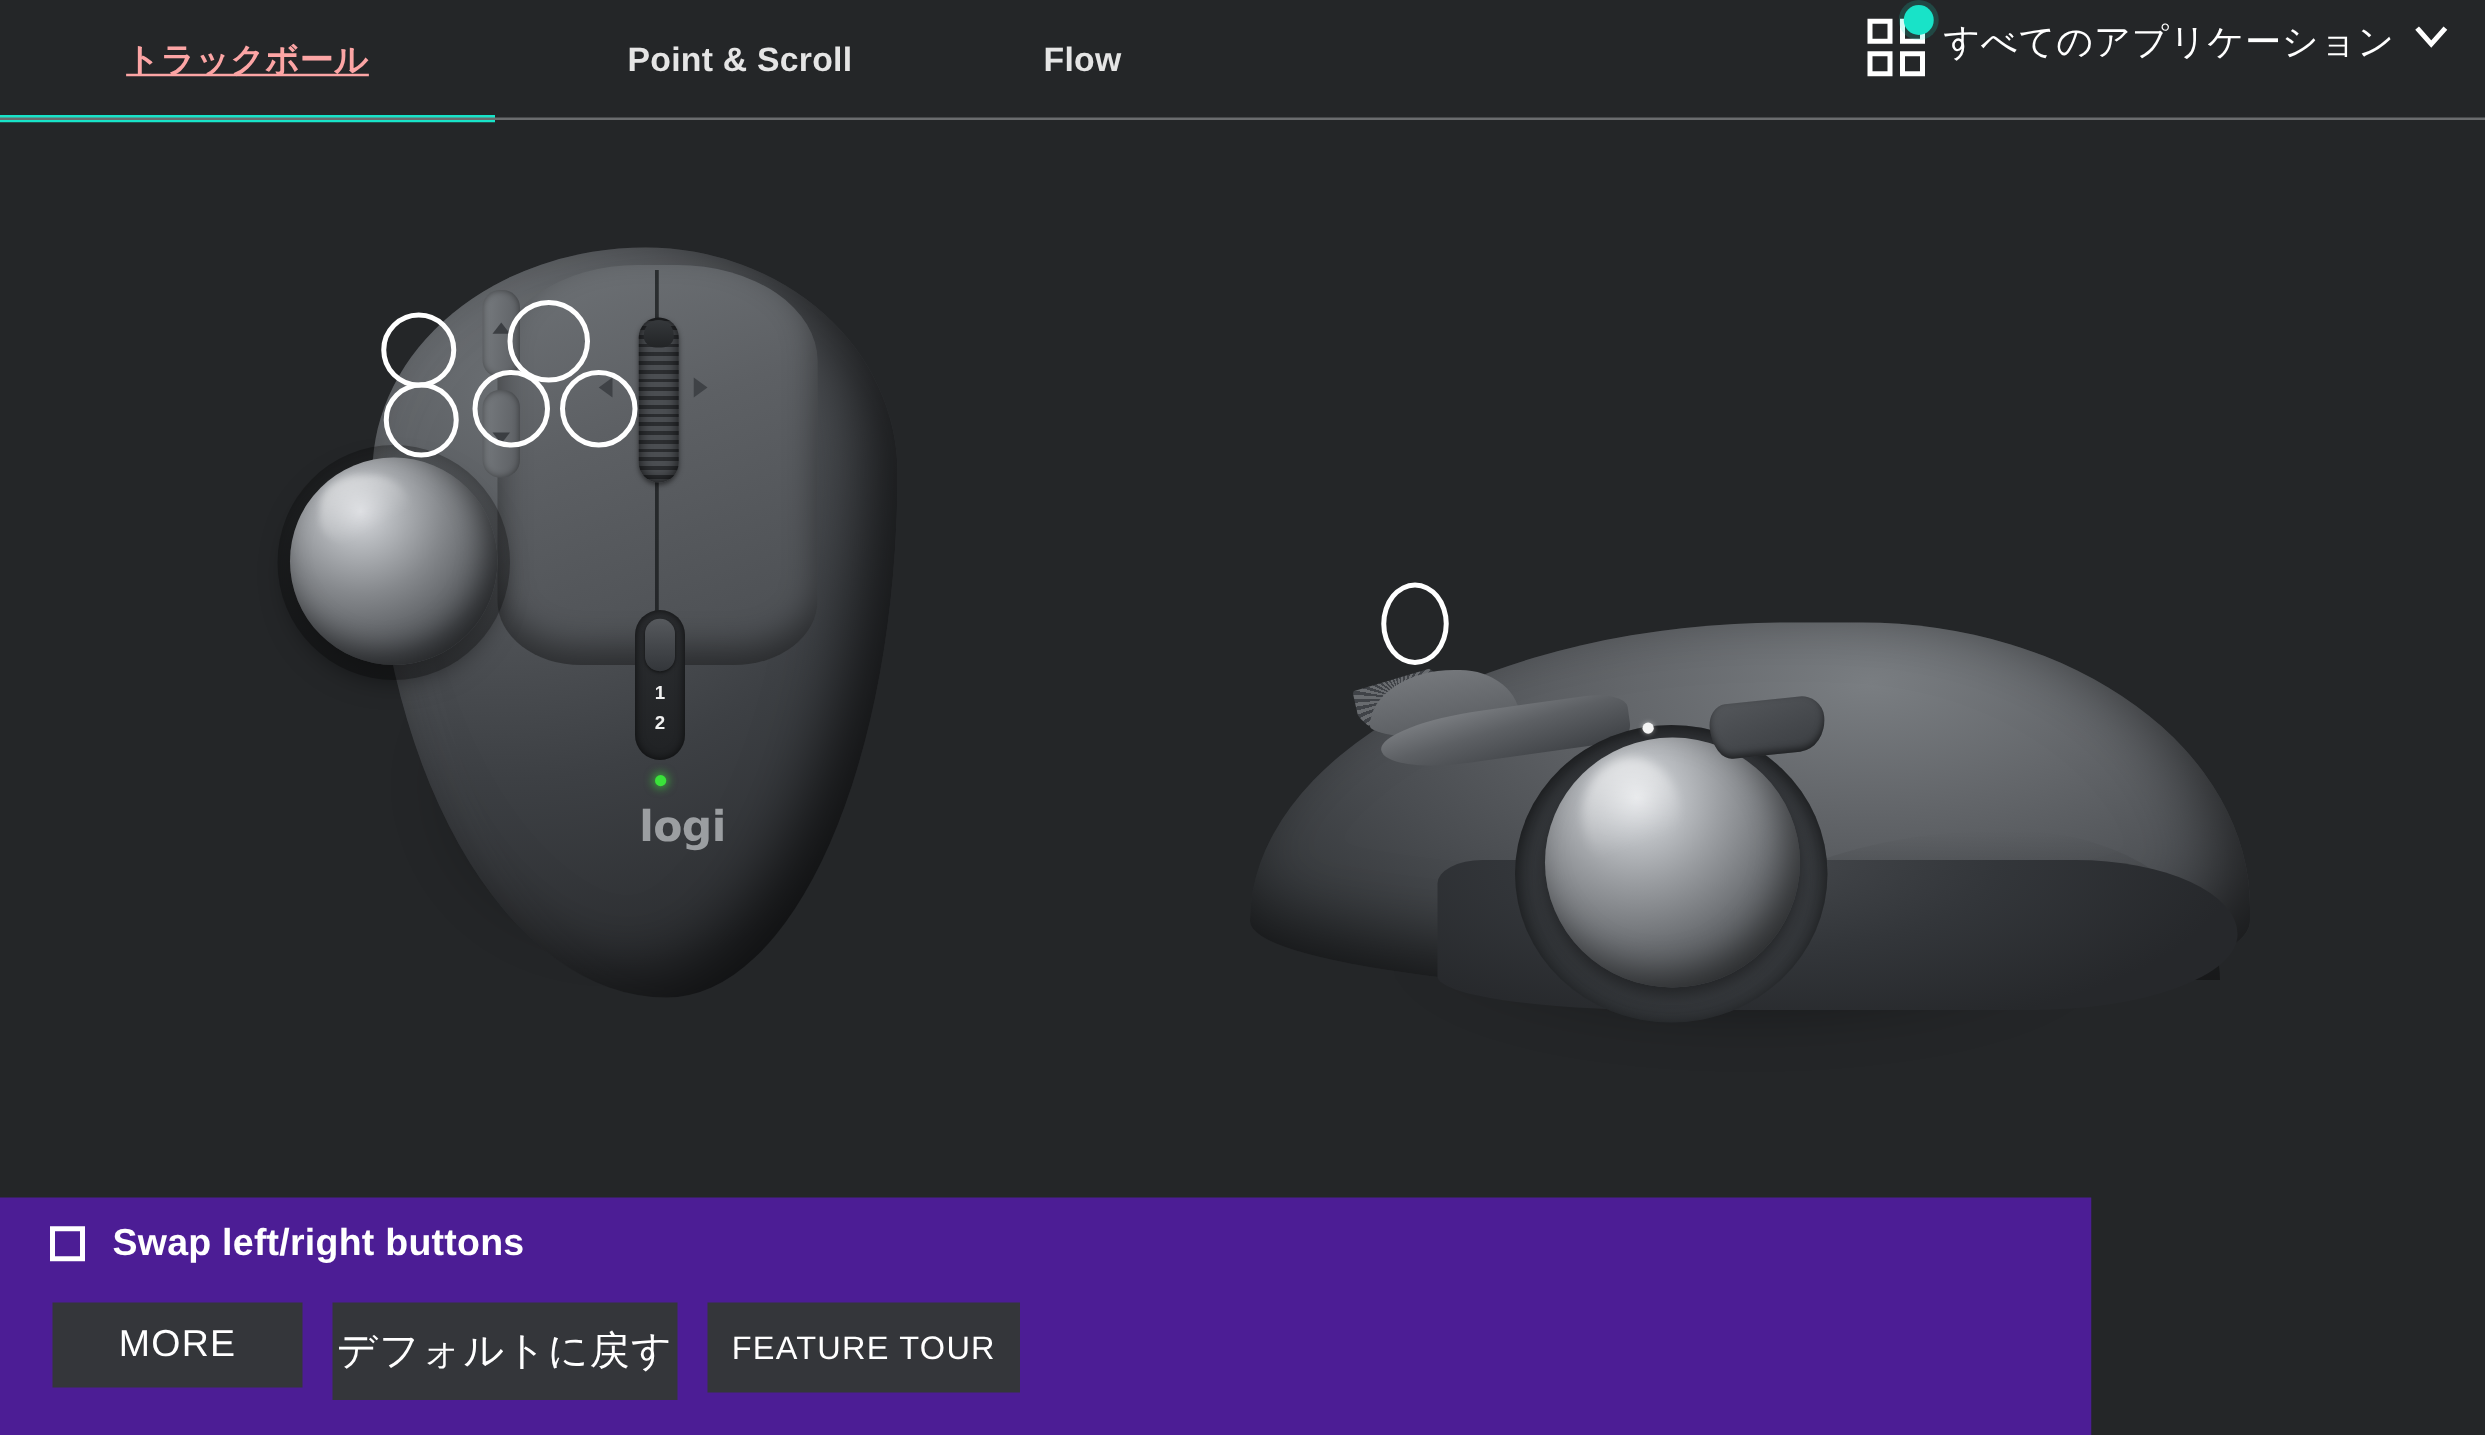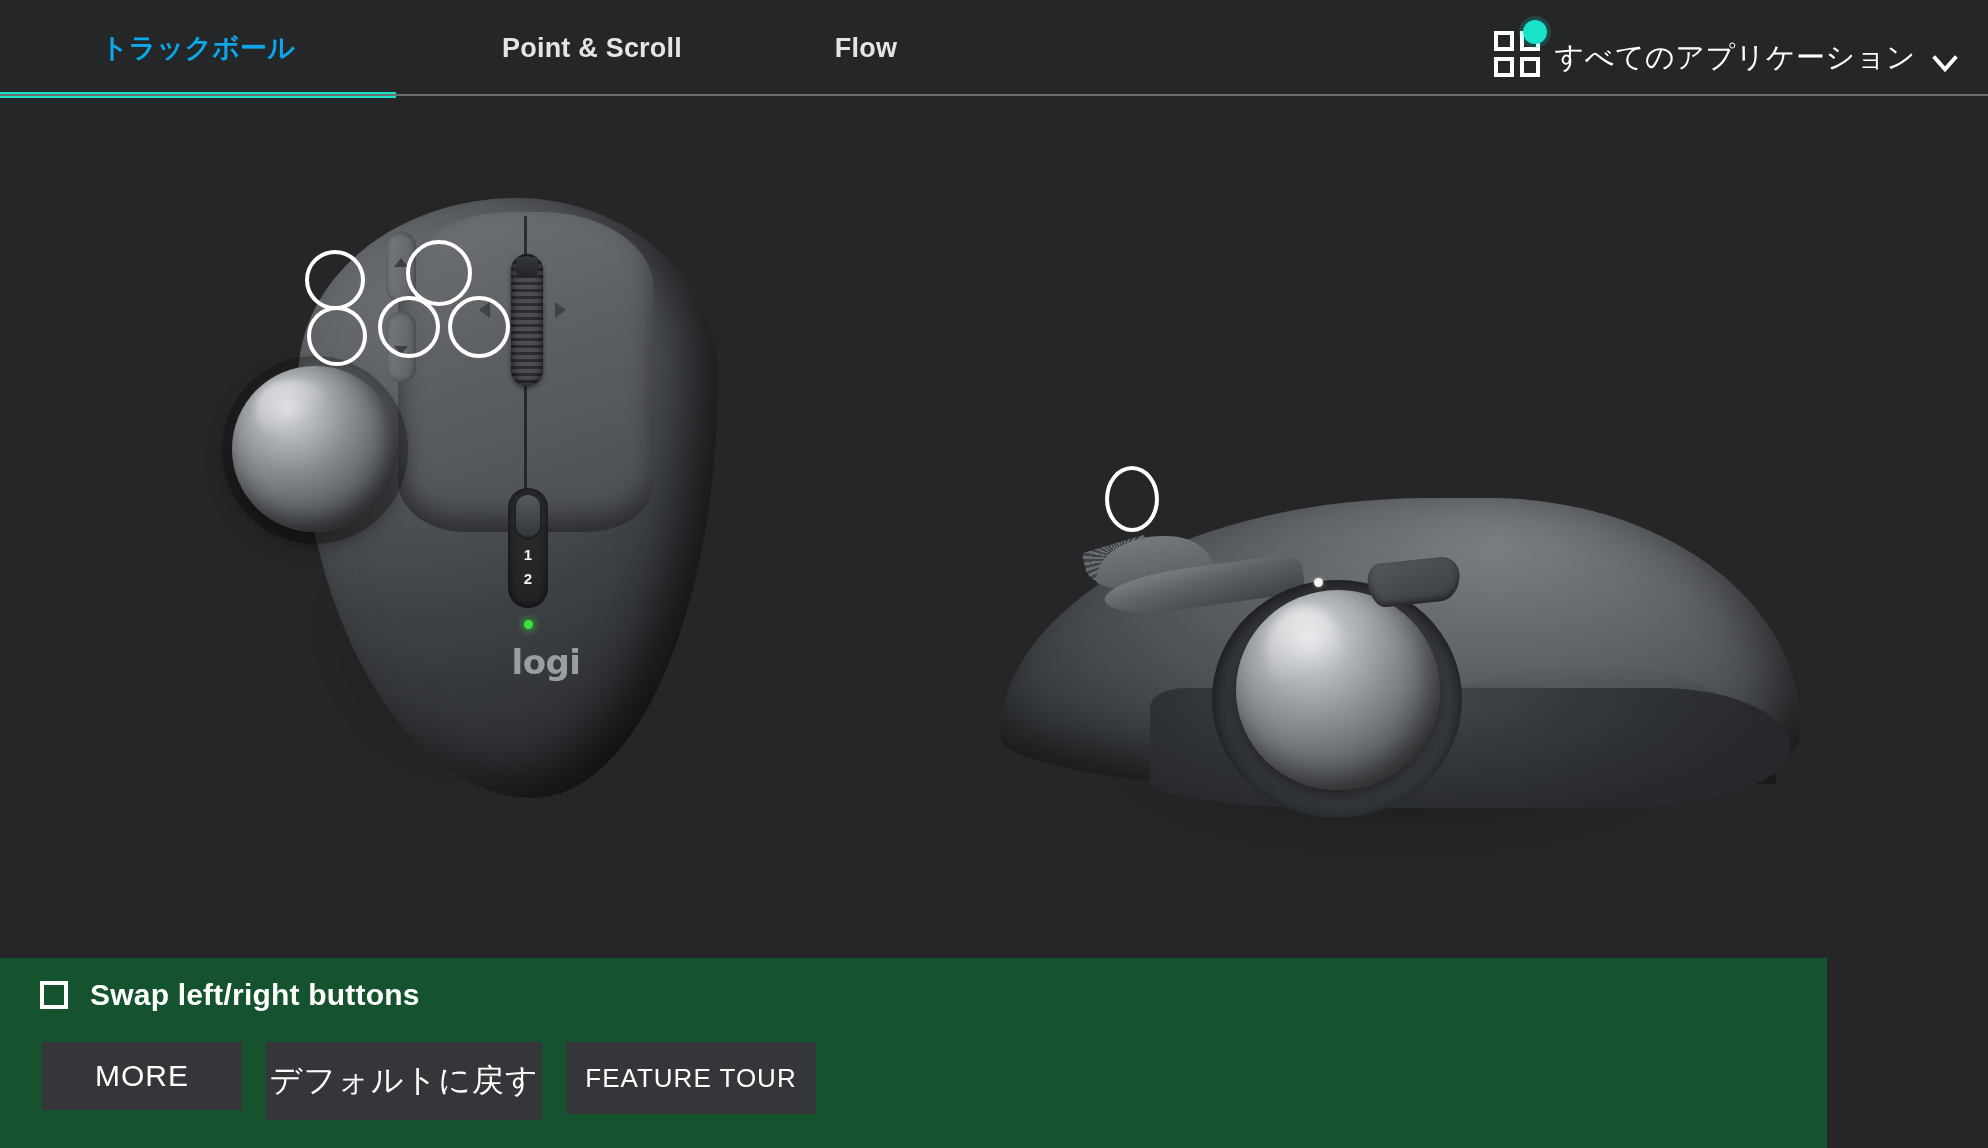--- a/index.html
+++ b/index.html
@@ -33,21 +33,21 @@
     font-size: 27px;
     font-weight: bold;
     letter-spacing: 0.2px;
     cursor: pointer;
     user-select: none;
     position: relative;
   }
   .tab-0 { width: 396px; }
   .tab-1 { width: 200px; margin-left: 96px; }
   .tab-2 { width: 124px; margin-left: 112px; }
-  .tab.active { color: #0ea5e9; }
+  .tab.active { color: #fca5a5; text-decoration: underline; }
   .tab-underline {
     position: absolute;
     left: 0;
     bottom: 0;
     width: 396px;
     height: 6px;
     background: #18E3C8;
   }
   .header-rule {
     position: absolute;
@@ -58,21 +58,21 @@
     background: #6a6c6e;
   }
 
   
   .app-selector {
     position: absolute;
     right: 28px;
     top: 14px;
     height: 64px;
     display: flex;
-    align-items: flex-end;
+    align-items: flex-start;
     gap: 14px;
     cursor: pointer;
     user-select: none;
   }
   .grid-icon {
     position: relative;
     width: 48px;
     height: 48px;
     display: grid;
     grid-template-columns: 20px 20px;
@@ -410,23 +410,23 @@
     width: 92px; height: 44px;
     background: linear-gradient(165deg, #54575b, #3a3d41);
     border-radius: 14px 18px 22px 16px / 40% 40% 60% 60%;
     box-shadow: inset 0 -3px 6px rgba(0,0,0,.5);
     transform: rotate(-6deg);
   }
 
   
   .footer {
     position: relative;
-    width: 1827px;
+    width: 1673px;
     height: 190px;
-    background: #14532d;
+    background: #4c1d95;
   }
   .swap-row {
     position: absolute;
     left: 40px;
     top: 20px;
     display: flex;
     align-items: center;
     gap: 22px;
     cursor: pointer;
     user-select: none;

